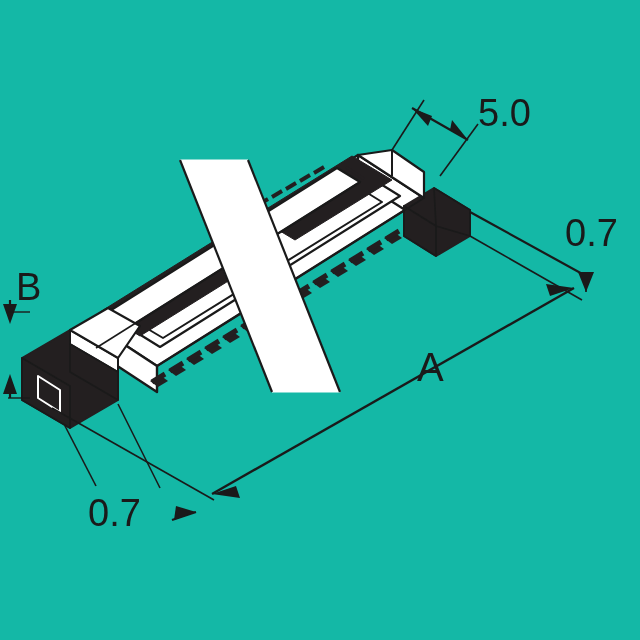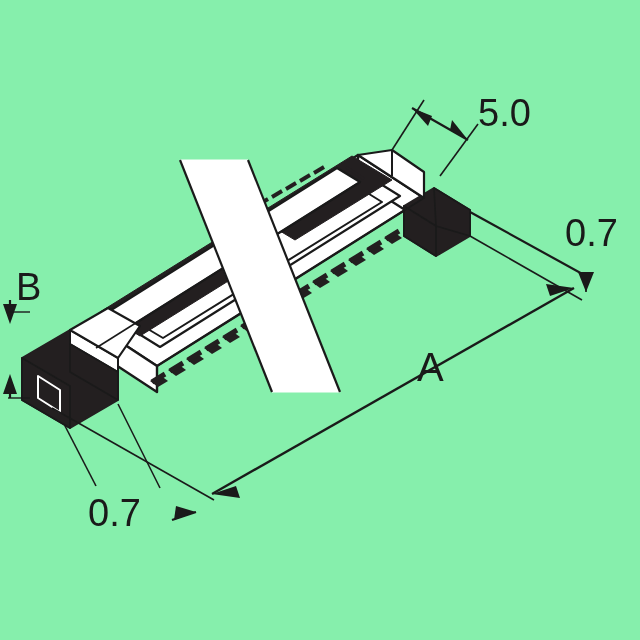--- a/index.html
+++ b/index.html
@@ -10,21 +10,21 @@
   body {
     width: 640px;
     height: 640px;
     font-family: "Liberation Sans", sans-serif;
     overflow: hidden;
   }
   #stage {
     position: relative;
     width: 640px;
     height: 640px;
-    background: #86efac;
+    background: #14b8a6;
   }
   svg#drawing {
     position: absolute;
     left: 0;
     top: 0;
     width: 640px;
     height: 640px;
   }
   .dim-label {
     position: absolute;

